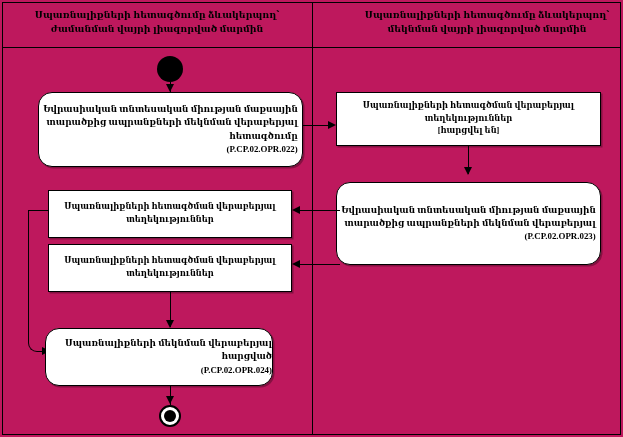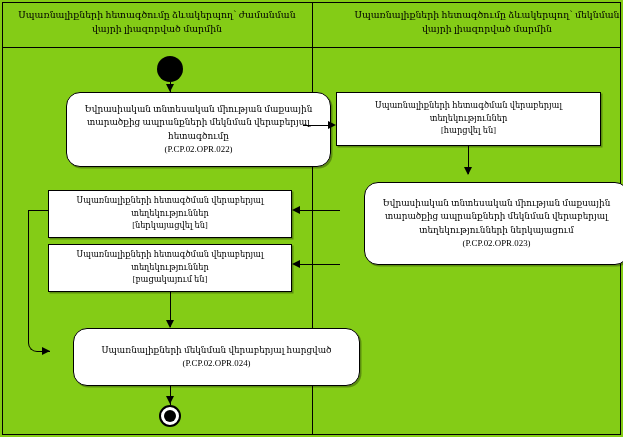--- a/index.html
+++ b/index.html
@@ -4,24 +4,25 @@
 <style>
   html, body {
     margin: 0;
     padding: 0;
     background: #ffffff;
   }
   #canvas {
     position: relative;
     width: 623px;
     height: 437px;
-    background: #84cc16;
+    background: #be185d;
     font-family: "Liberation Serif", "DejaVu Serif", serif;
     overflow: hidden;
     box-sizing: border-box;
+    font-weight: bold;
   }
 
   
   .frame {
     position: absolute;
     left: 2px;
     top: 2px;
     width: 619px;
     height: 433px;
     border: 1px solid #000;
@@ -55,27 +56,26 @@
   
   .activity {
     position: absolute;
     box-sizing: border-box;
     border: 1.2px solid #000;
     border-radius: 14px;
     background: #ffffff;
     display: flex;
     align-items: center;
     justify-content: center;
-    text-align: center;
+    text-align: right;
     font-size: 8.9px;
     line-height: 13.2px;
     color: #000;
     padding: 2px 0;
     box-shadow: 1.5px 1.5px 0 rgba(0,0,0,0.30);
-    margin-left: 28px;
   }
 
   
   .state {
     position: absolute;
     box-sizing: border-box;
     border: 1.2px solid #000;
     background: #ffffff;
     display: flex;
     align-items: center;
@@ -198,56 +198,53 @@
     </div>
   </div>
 
   <div class="line-v" style="left:468px; top:146px; height:28px;"></div>
   <div class="arrow-down" style="left:463.5px; top:167px;"></div>
 
   <div class="activity" style="left:336px; top:182px; width:265px; height:83px;">
     <div>
       <span class="txt">Եվրասիական տնտեսական միության մաքսային</span>
       <span class="txt">տարածքից ապրանքների մեկնման վերաբերյալ</span>
-      <span class="txt">տեղեկությունների ներկայացում</span>
       <span class="txt">(P.CP.02.OPR.023)</span>
     </div>
   </div>
 
   <div class="line-h" style="left:300px; top:210px; width:40px;"></div>
   <div class="arrow-left" style="left:292px; top:205.5px;"></div>
 
   <div class="line-h" style="left:300px; top:264px; width:40px;"></div>
   <div class="arrow-left" style="left:292px; top:259.5px;"></div>
 
   <div class="state" style="left:48px; top:190px; width:244px; height:48px;">
     <div>
       <span class="txt">Սպառնալիքների հետագծման վերաբերյալ</span>
       <span class="txt">տեղեկություններ</span>
-      <span class="txt">[ներկայացվել են]</span>
     </div>
   </div>
 
   <div class="state" style="left:48px; top:244px; width:244px; height:48px;">
     <div>
       <span class="txt">Սպառնալիքների հետագծման վերաբերյալ</span>
       <span class="txt">տեղեկություններ</span>
-      <span class="txt">[բացակայում են]</span>
     </div>
   </div>
 
   <div class="line-h" style="left:28px; top:210px; width:21px;"></div>
   <div class="line-v" style="left:28px; top:210px; height:131px;"></div>
   <div class="corner-round" style="left:28px; top:330px; width:22px; height:22px;"></div>
   <div class="arrow-right" style="left:42px; top:346.5px;"></div>
 
   <div class="line-v" style="left:170px; top:292px; height:35px;"></div>
   <div class="arrow-down" style="left:165.5px; top:320px;"></div>
 
-  <div class="activity" style="left:45px; top:328px; width:287px; height:58px;">
+  <div class="activity" style="left:45px; top:328px; width:228px; height:58px;">
     <div>
       <span class="txt">Սպառնալիքների մեկնման վերաբերյալ հարցված</span>
       <span class="txt">(P.CP.02.OPR.024)</span>
     </div>
   </div>
 
   <div class="line-v" style="left:170px; top:386px; height:19px;"></div>
   <div class="arrow-down" style="left:165.5px; top:396px;"></div>
 
   <div class="end-node" style="left:159px; top:405px;"></div>

